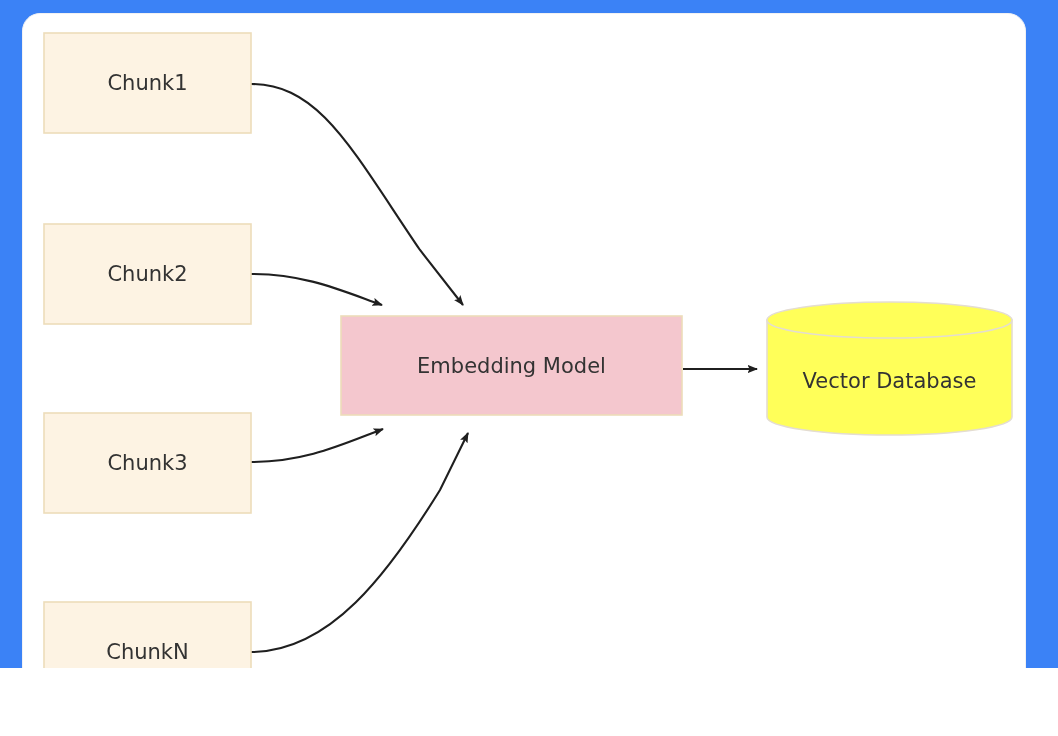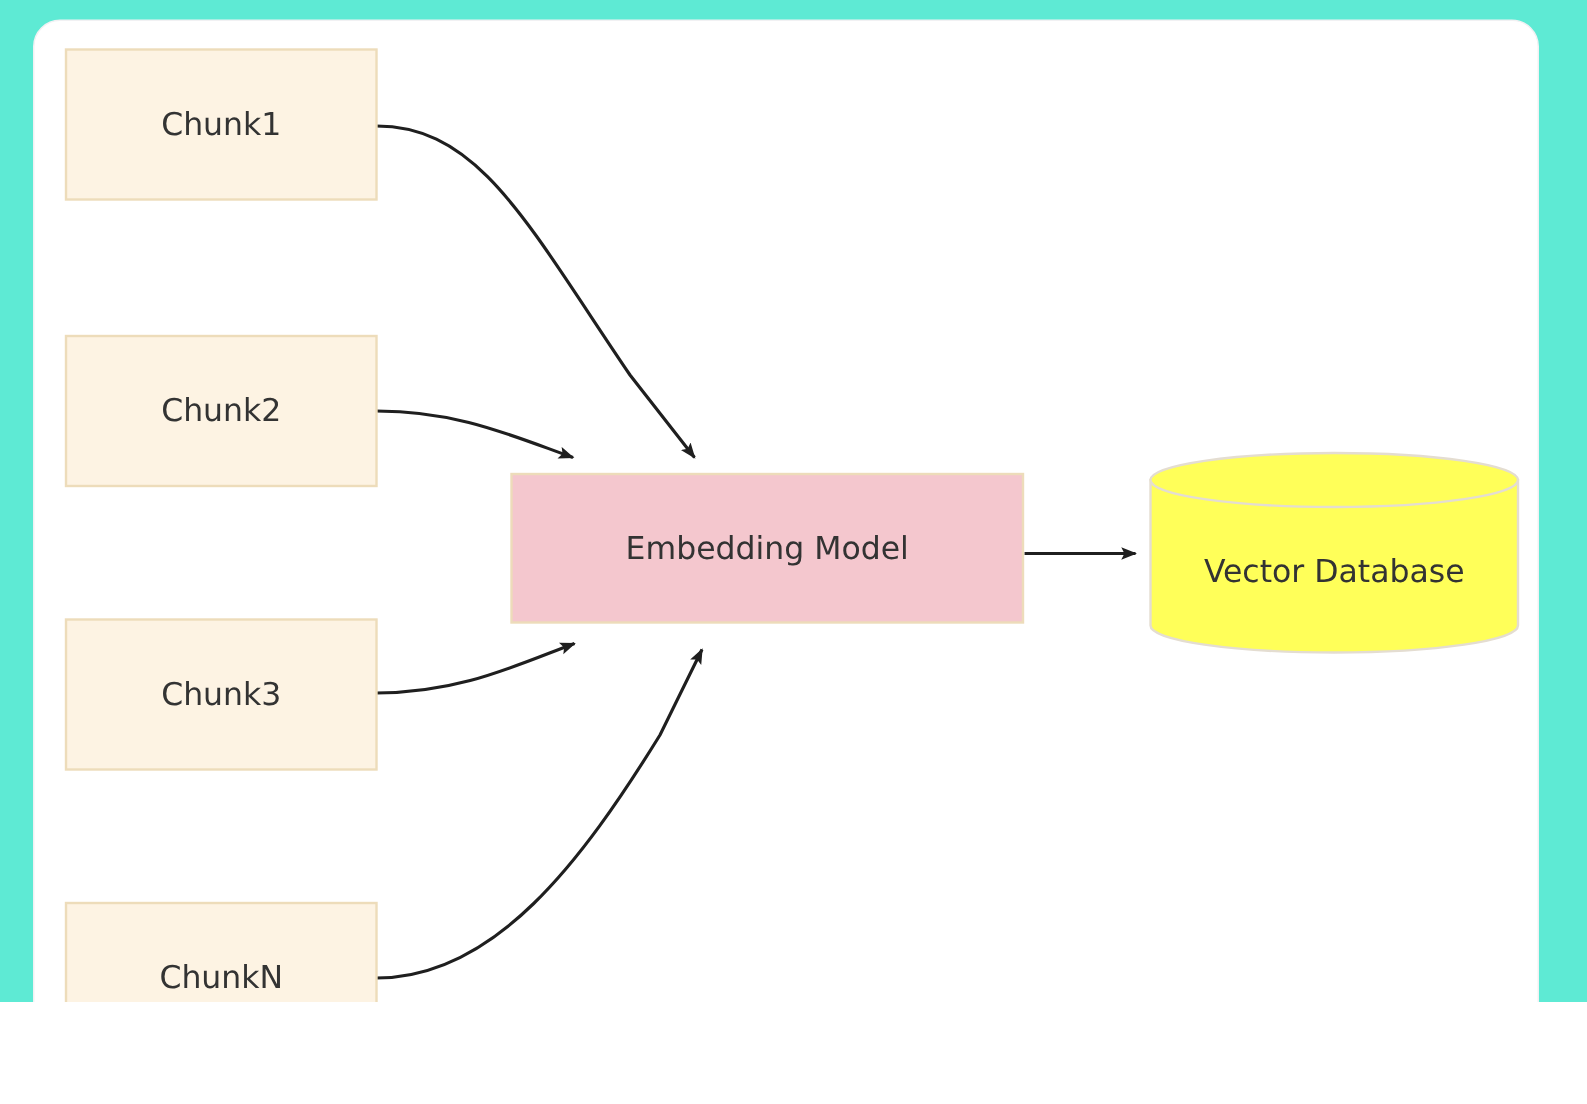--- a/index.html
+++ b/index.html
@@ -6,21 +6,21 @@
   html, body {
     margin: 0;
     padding: 0;
     background: #ffffff;
     font-family: "DejaVu Sans", sans-serif;
   }
   #page {
     position: relative;
     width: 1058px;
     height: 668px;
-    background: #5eead4;
+    background: #3b82f6;
     overflow: hidden;
   }
   
   #diagram-container {
     position: absolute;
     left: 22px;
     top: 13px;
     width: 1004px;
     height: 702px;
     background: #ffffff;

